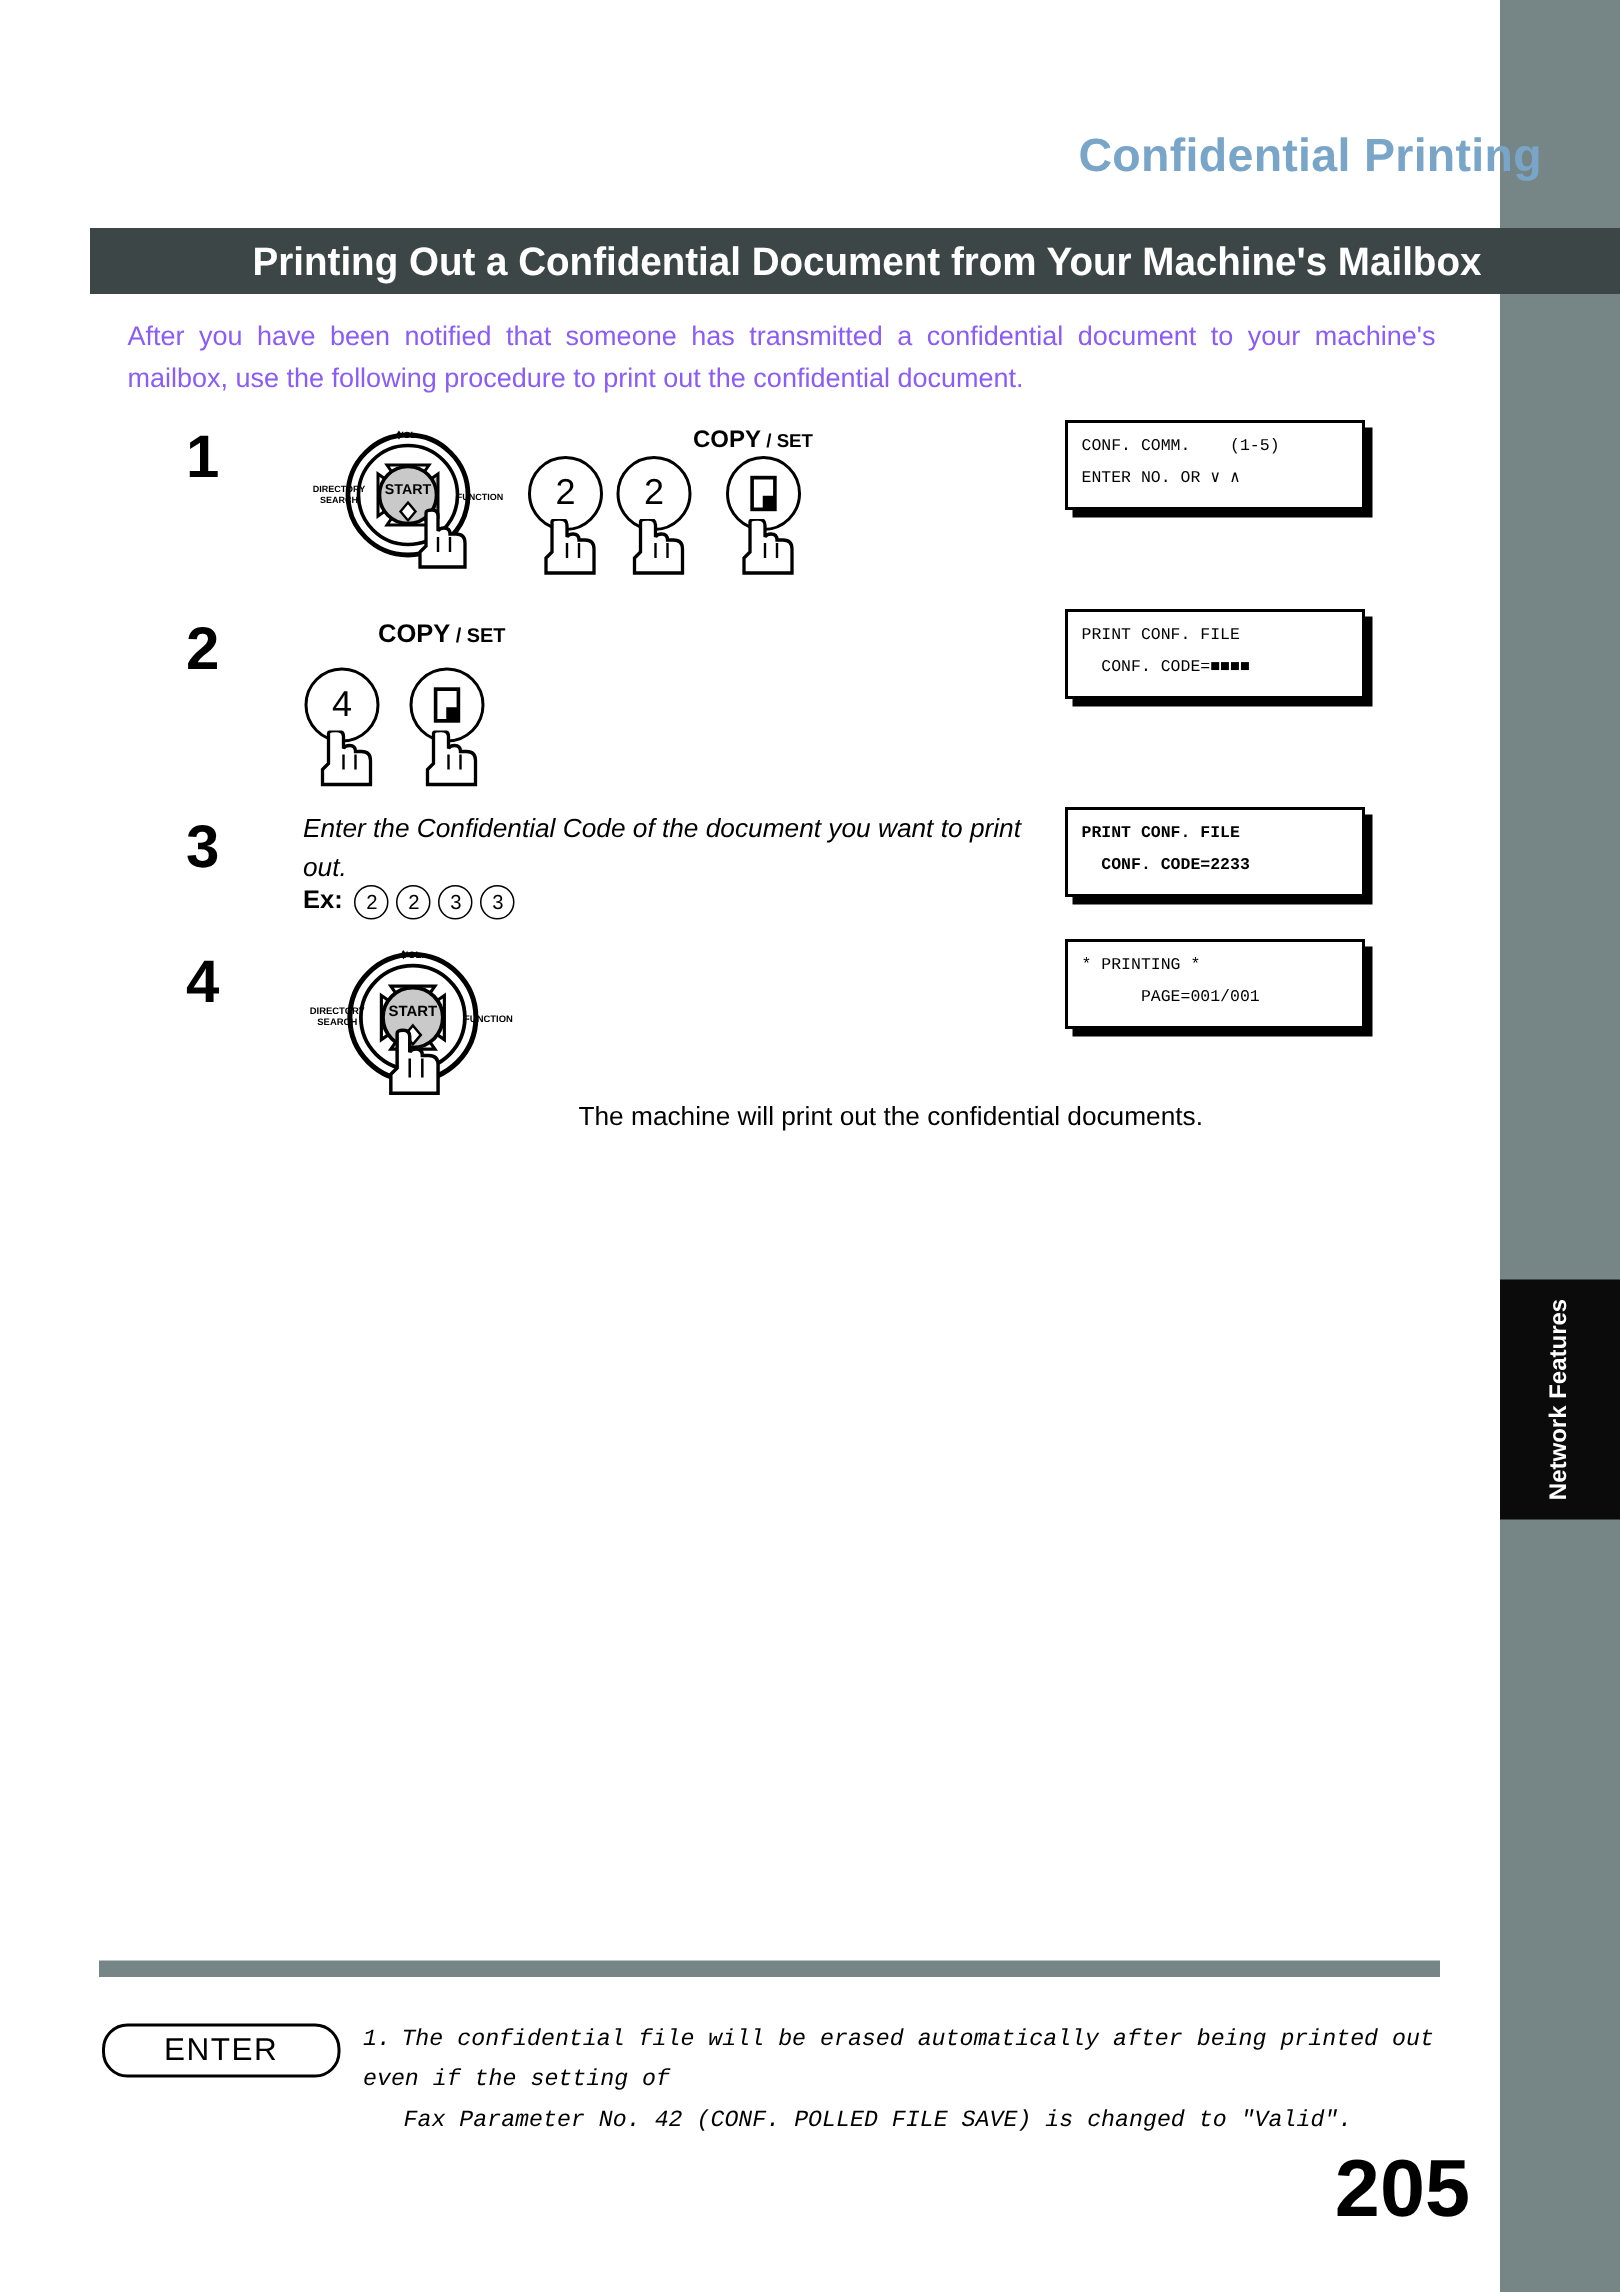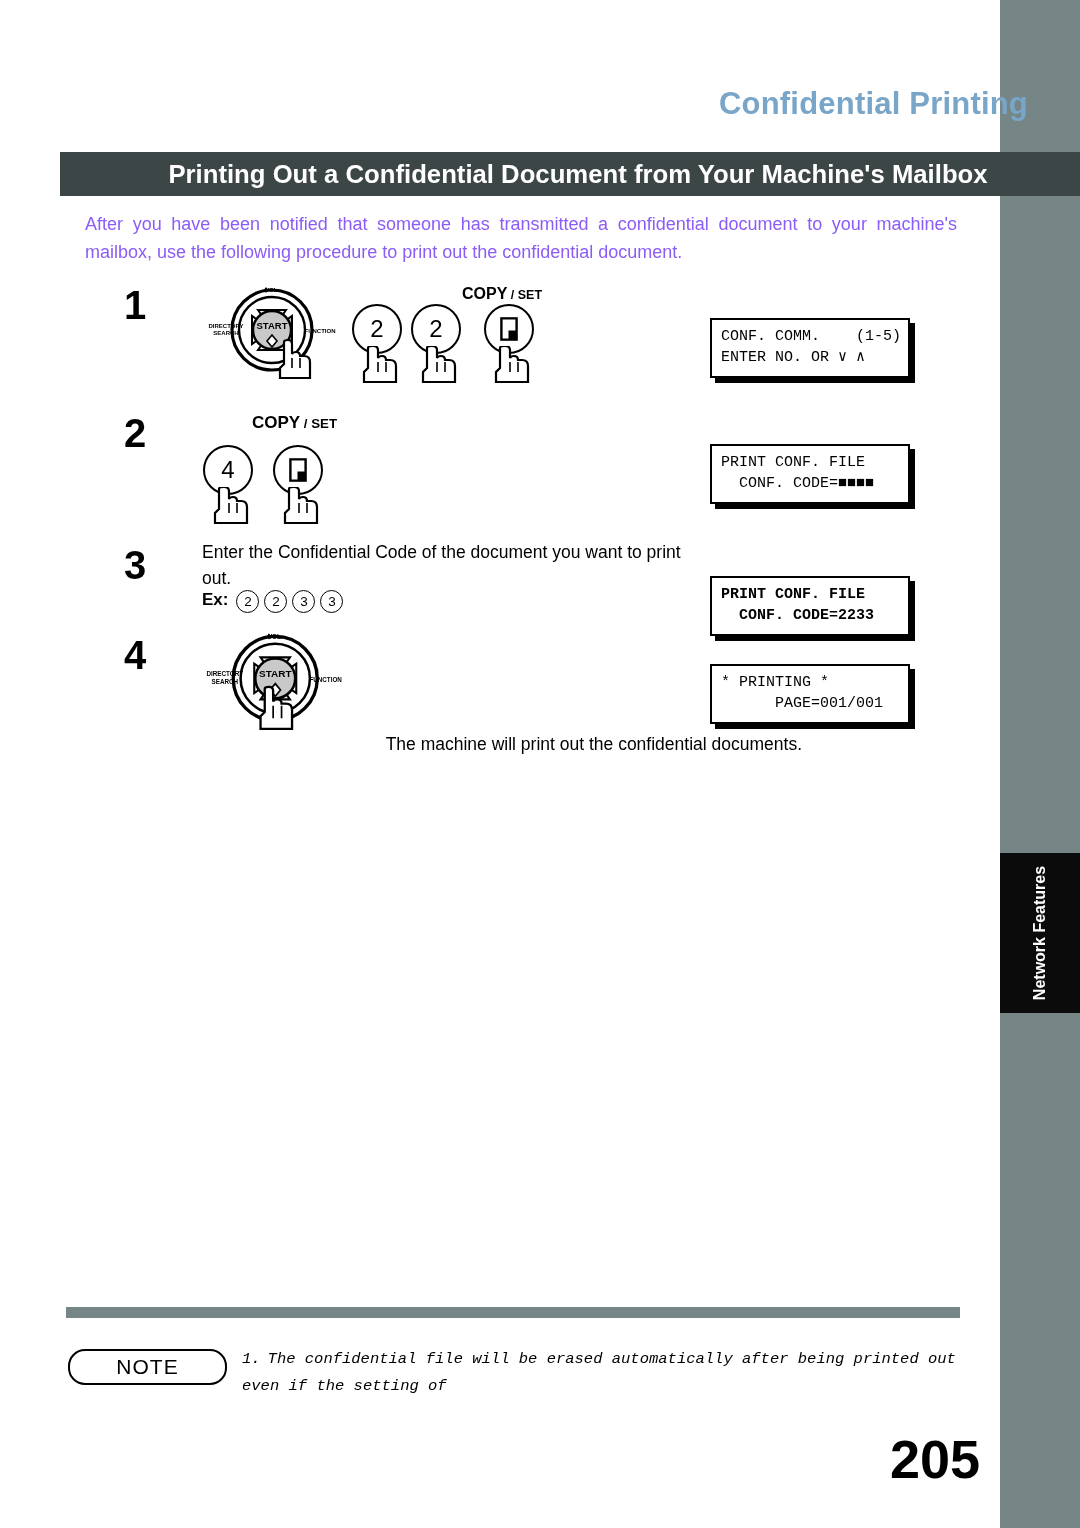--- a/index.html
+++ b/index.html
@@ -87,21 +87,21 @@
   #step-num-3 { left: 124px; top: 545px; }
   #step-num-4 { left: 124px; top: 635px; }
 
   .step-text {
     position: absolute;
     left: 202px;
     font-size: 17.5px;
     line-height: 26px;
     color: #000;
   }
-  #step3-text { top: 539px; width: 480px; }
+  #step3-text { top: 539px; width: 480px; font-style: italic; }
   #closing-text { top: 731px; width: 600px; text-align: right; }
 
   .ex-line {
     position: absolute;
     left: 202px;
     top: 590px;
     display: flex;
     align-items: flex-start;
     gap: 5px;
     font-size: 17px;
@@ -160,26 +160,25 @@
 
   
   .lcd {
     position: absolute;
     width: 200px;
     box-sizing: border-box;
     border: 2.4px solid #000;
     background: #fff;
     padding: 6px 9px 8px 9px;
     font-family: "Liberation Mono", monospace;
-    font-size: 15px;
+    font-size: 11px;
     line-height: 21px;
     color: #000;
     white-space: pre;
     box-shadow: 5px 5px 0 0 #000;
-    margin-top: 38px;
   }
   #lcd-1 { left: 710px; top: 280px; }
   #lcd-2 { left: 710px; top: 406px; }
   #lcd-3 { left: 710px; top: 538px; font-weight: bold; }
   #lcd-4 { left: 710px; top: 626px; }
 
   
   .side-tab {
     position: absolute;
     right: 0;
@@ -419,18 +418,19 @@
 <span>  CONF. CODE=2233</span></div>
 
 <div class="lcd" id="lcd-4"><span>* PRINTING *</span>
 <span>      PAGE=001/001</span></div>
 
 <div class="side-tab">
   <span>Network Features</span>
 </div>
 
 <div class="note-rule"></div>
-<div class="note-badge">NOTE</div>
+<div class="note-badge">ENTER</div>
 <div class="note-body">
   <span class="num">1.</span><span>The confidential file will be erased automatically after being printed out even if the setting of</span>
+  <span class="l2">Fax Parameter No. 42 (CONF. POLLED FILE SAVE) is changed to "Valid".</span>
 </div>
 
 <div class="page-number">205</div>
 
 </body></html>

